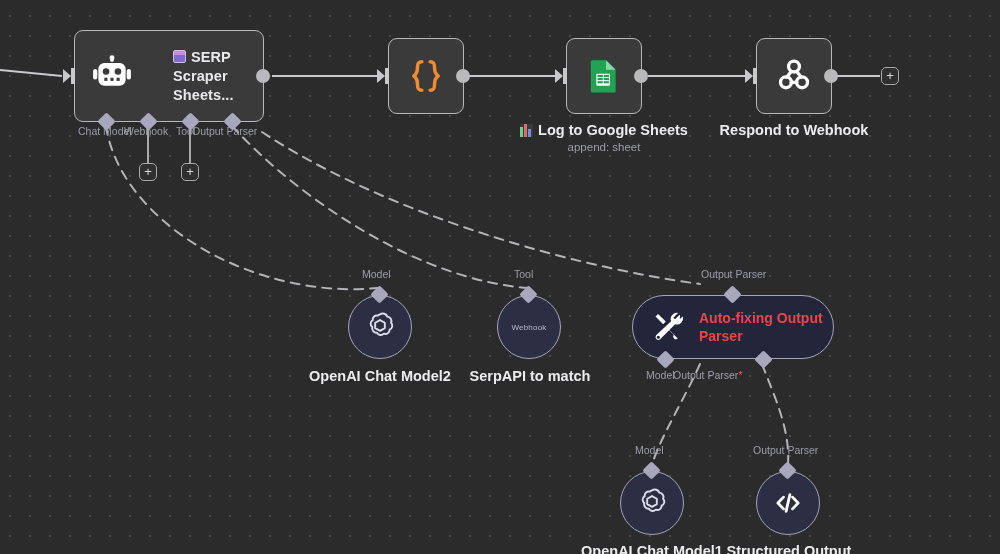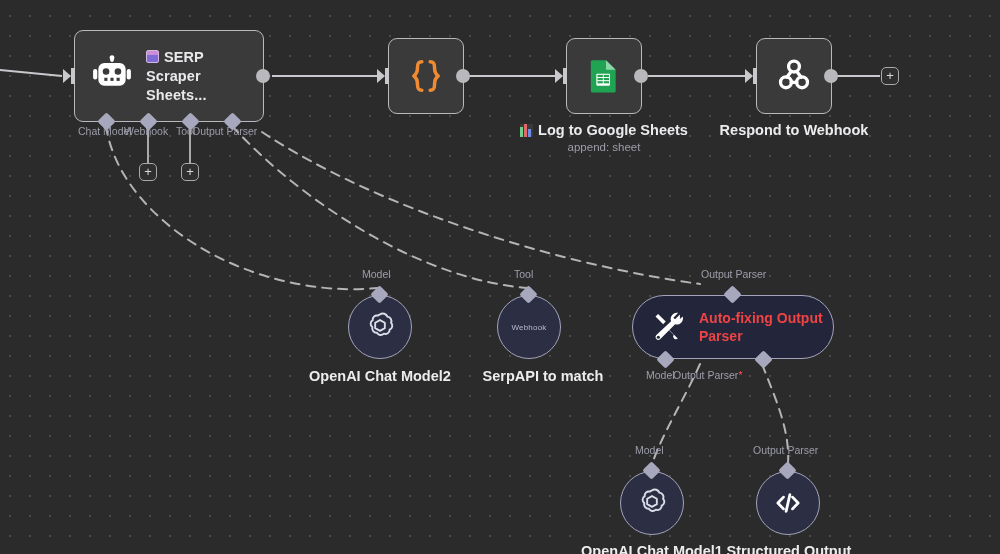--- a/index.html
+++ b/index.html
@@ -51,20 +51,21 @@
     width: 76px; height: 76px;
     justify-content: center;
   }
 
   .node-title {
     color: #e9e9ec;
     font-size: 14.5px;
     font-weight: bold;
     line-height: 19px;
     letter-spacing: .1px;
+    margin-left: 27px;
   }
 
   .emoji-badge {
     display: inline-block;
     width: 13px; height: 13px;
     border-radius: 2px;
     background: linear-gradient(#c98ed6 0 38%, #7f6bd6 38% 100%);
     border: 1px solid #d7b6e2;
     vertical-align: -1px;
     margin-right: 5px;
@@ -342,21 +343,21 @@
       </svg>
     </span>
   </div>
   <div class="node-label" style="left:300px; top:368px; width:160px;">OpenAI Chat Model2</div>
 
   <div class="sub-label" style="left:514px; top:268px;">Tool</div>
   <div class="diamond" style="left:522px; top:288px;"></div>
   <div class="circle-node" style="left:497px; top:295px;">
     <span class="serp-txt">Webhook</span>
   </div>
-  <div class="node-label wrap" style="left:468px; top:368px; width:150px;">
+  <div class="node-label wrap" style="left:455px; top:368px; width:150px;">
     <span>SerpAPI to match</span><br>
   </div>
 
   <div class="sub-label" style="left:701px; top:268px;">Output Parser</div>
   <div class="diamond" style="left:726px; top:288px;"></div>
   <div class="pill-node">
     <span>
       <svg class="icon" width="34" height="34" viewBox="0 0 24 24" fill="#ffffff">
         <path d="M3.2 4.6 5 2.8l5.4 5.4-1.8 1.8z"></path>
         <path d="M10.6 12.1 16 17.5a2 2 0 0 0 2.9 2.7l-6-6z"></path>

